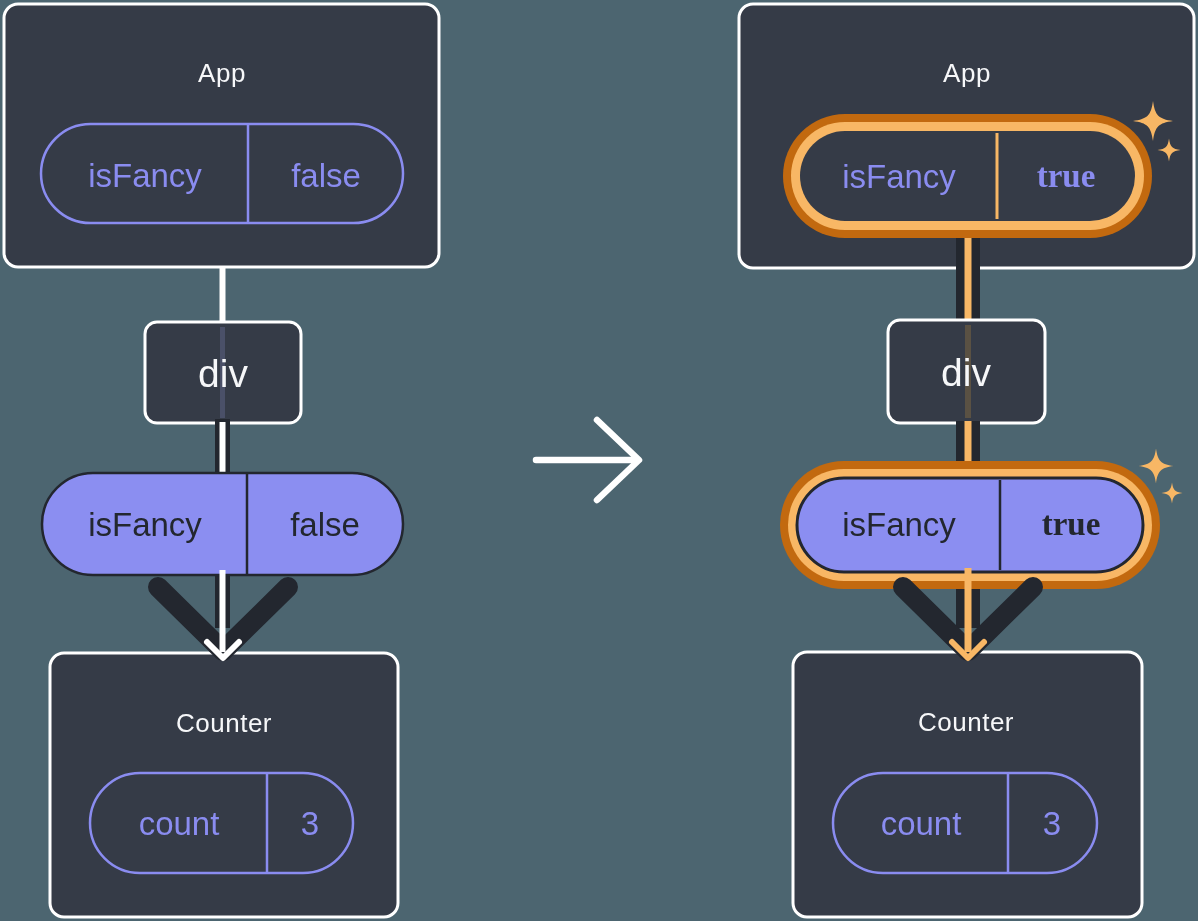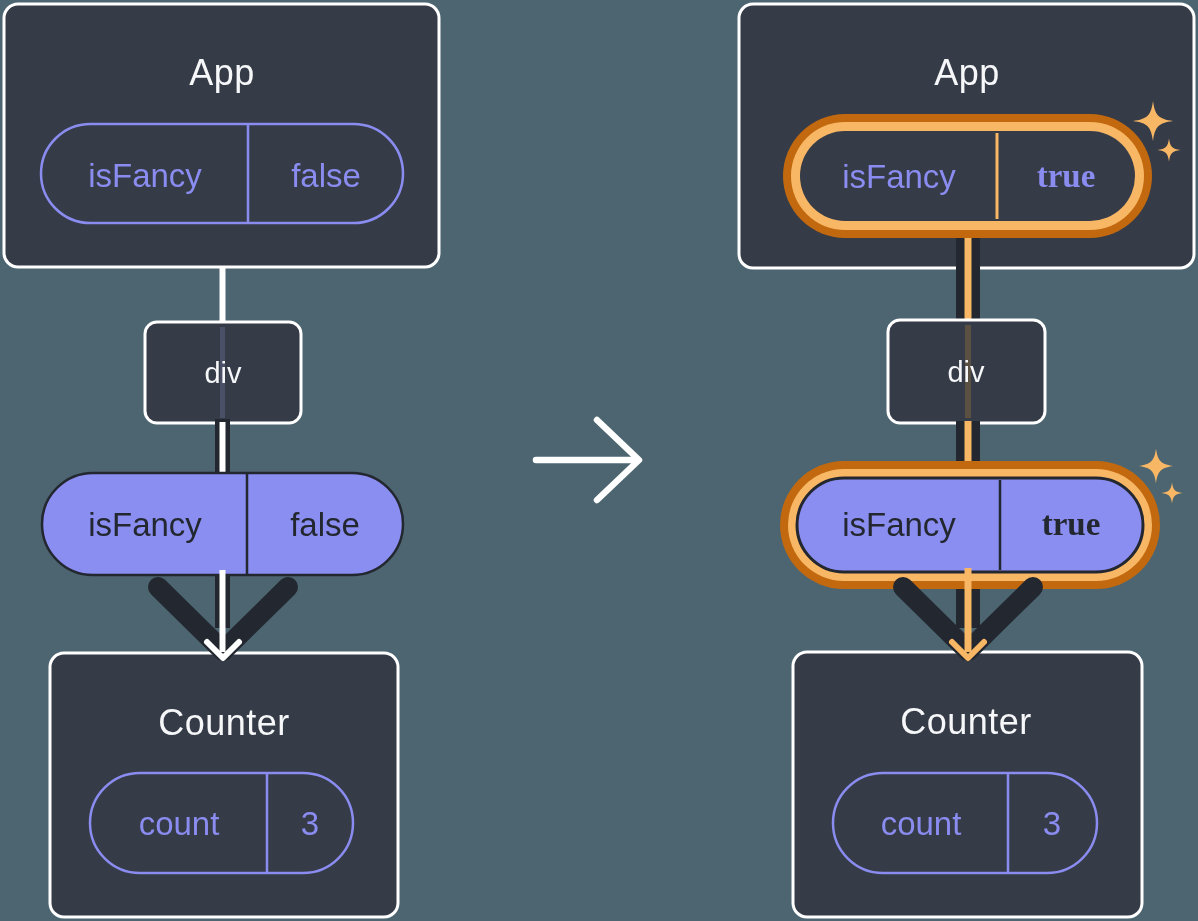--- a/index.html
+++ b/index.html
@@ -11,22 +11,22 @@
     overflow:hidden;
   }
   .layer{position:absolute;left:0;top:0;width:100%;height:100%;}
   .lbl{
     position:absolute;
     transform:translate(-50%,-50%);
     white-space:nowrap;
     line-height:1;
     user-select:none;
   }
-  .title{color:#F6F7F9;font-size:36px;font-weight:500;letter-spacing:.5px;}
-  .divtitle{color:#F6F7F9;font-size:29px;font-weight:500;}
+  .title{color:#F6F7F9;font-size:26px;font-weight:500;letter-spacing:.5px;}
+  .divtitle{color:#F6F7F9;font-size:39px;font-weight:500;}
   .purple{color:#8A8CF0;font-size:33px;font-weight:400;}
   .dark{color:#23272F;font-size:33px;font-weight:400;}
   .bold{font-weight:700;font-family:Liberation Serif, serif;}
 </style>
 </head>
 <body>
 
 <div class="canvas">
 
   <svg class="layer" width="1198" height="921" viewBox="0 0 1198 921">

